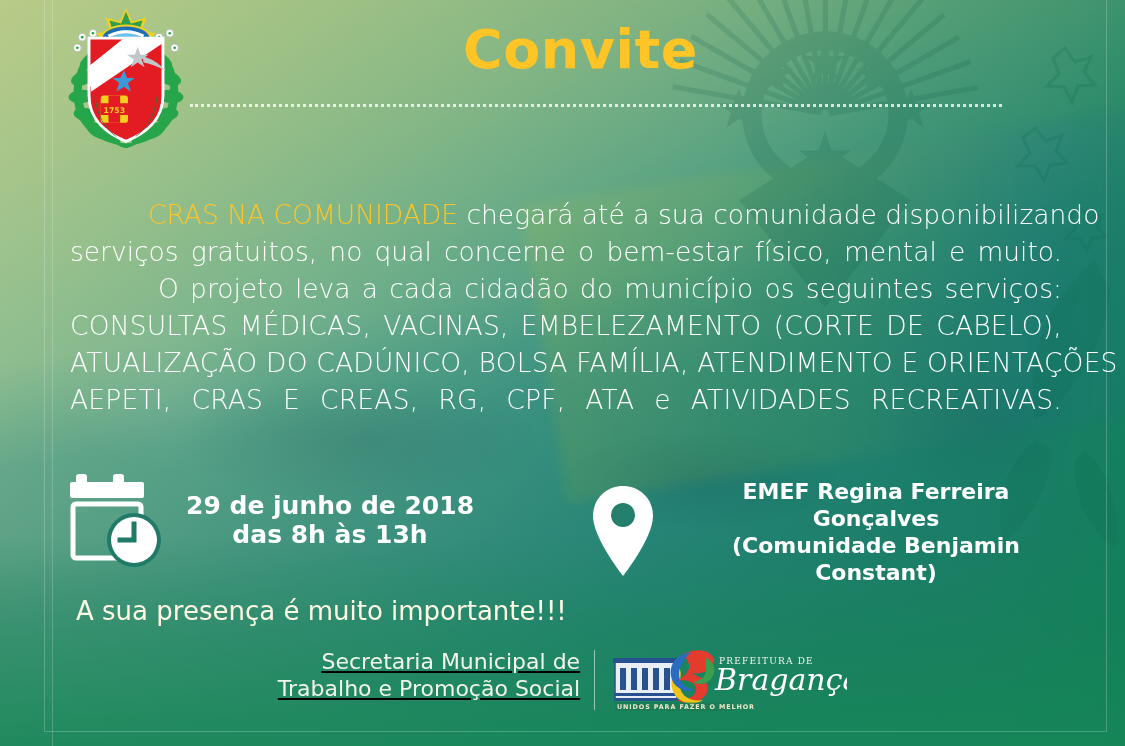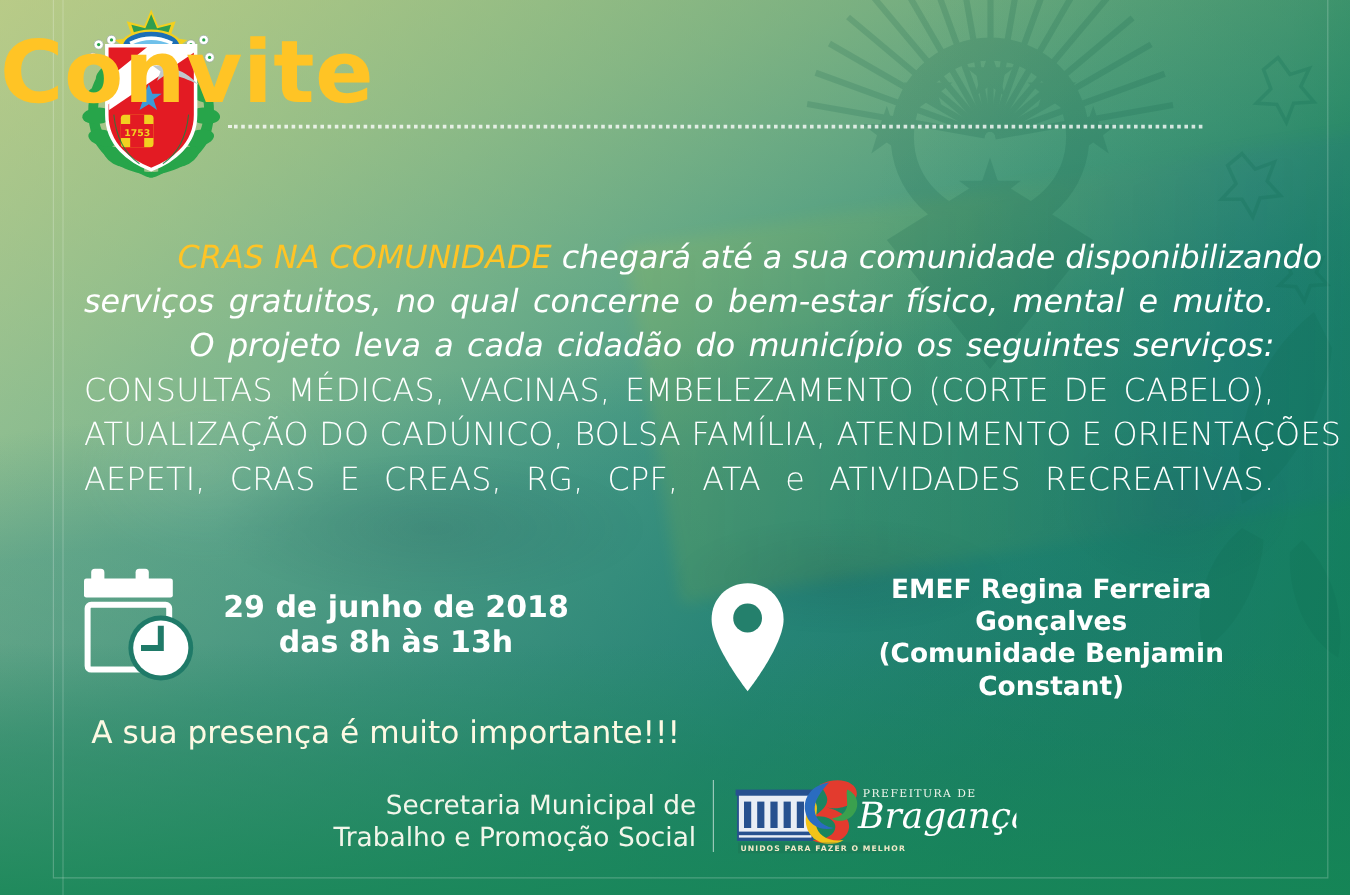--- a/index.html
+++ b/index.html
@@ -118,25 +118,27 @@
 
   
   .coat-of-arms {
     position: absolute;
     left: 46px; top: 6px;
     width: 160px; height: 146px;
   }
   .title {
     position: absolute;
     left: 0; right: 0; top: 18px;
-    font-size: 72px;
+    text-align: center;
+    font-size: 54px;
     font-weight: bold;
     color: #ffc425;
     letter-spacing: 0.5px;
     font-family: "DejaVu Sans", sans-serif;
+    padding-left: 36px;
   }
   .dotted-rule {
     position: absolute;
     left: 190px; top: 104px; width: 812px; height: 0;
     border-top: 3px dotted rgba(255,255,255,0.78);
   }
 
   
   .body-copy {
     position: absolute;
@@ -145,21 +147,20 @@
     font-size: 26.5px;
     line-height: 37px;
     font-family: "DejaVu Sans", sans-serif;
     font-weight: 300;
   }
   .para {
     text-align: justify;
     text-align-last: justify;
     margin: 0;
     white-space: nowrap;
-    font-style: italic;
   }
   .para + .para { margin-top: 0; }
   .hl { color: #ffc425; }
   .upper-line {
     text-align: justify;
     text-align-last: justify;
     margin: 0;
     letter-spacing: 0.2px;
     white-space: nowrap;
   }
@@ -198,21 +199,22 @@
     font-family: "DejaVu Sans", sans-serif;
     font-weight: 400;
   }
 
   
   .footer {
     position: absolute;
     left: 0; right: 0; bottom: 34px;
     display: flex;
     justify-content: center;
-    align-items: flex-end;
+    align-items: flex-start;
+    text-decoration: underline;
   }
   .sec-text {
     color: #f2f6ea;
     text-align: right;
     font-size: 22px;
     line-height: 27px;
     font-family: "DejaVu Sans", sans-serif;
     padding-right: 14px;
   }
   .footer-divider {

